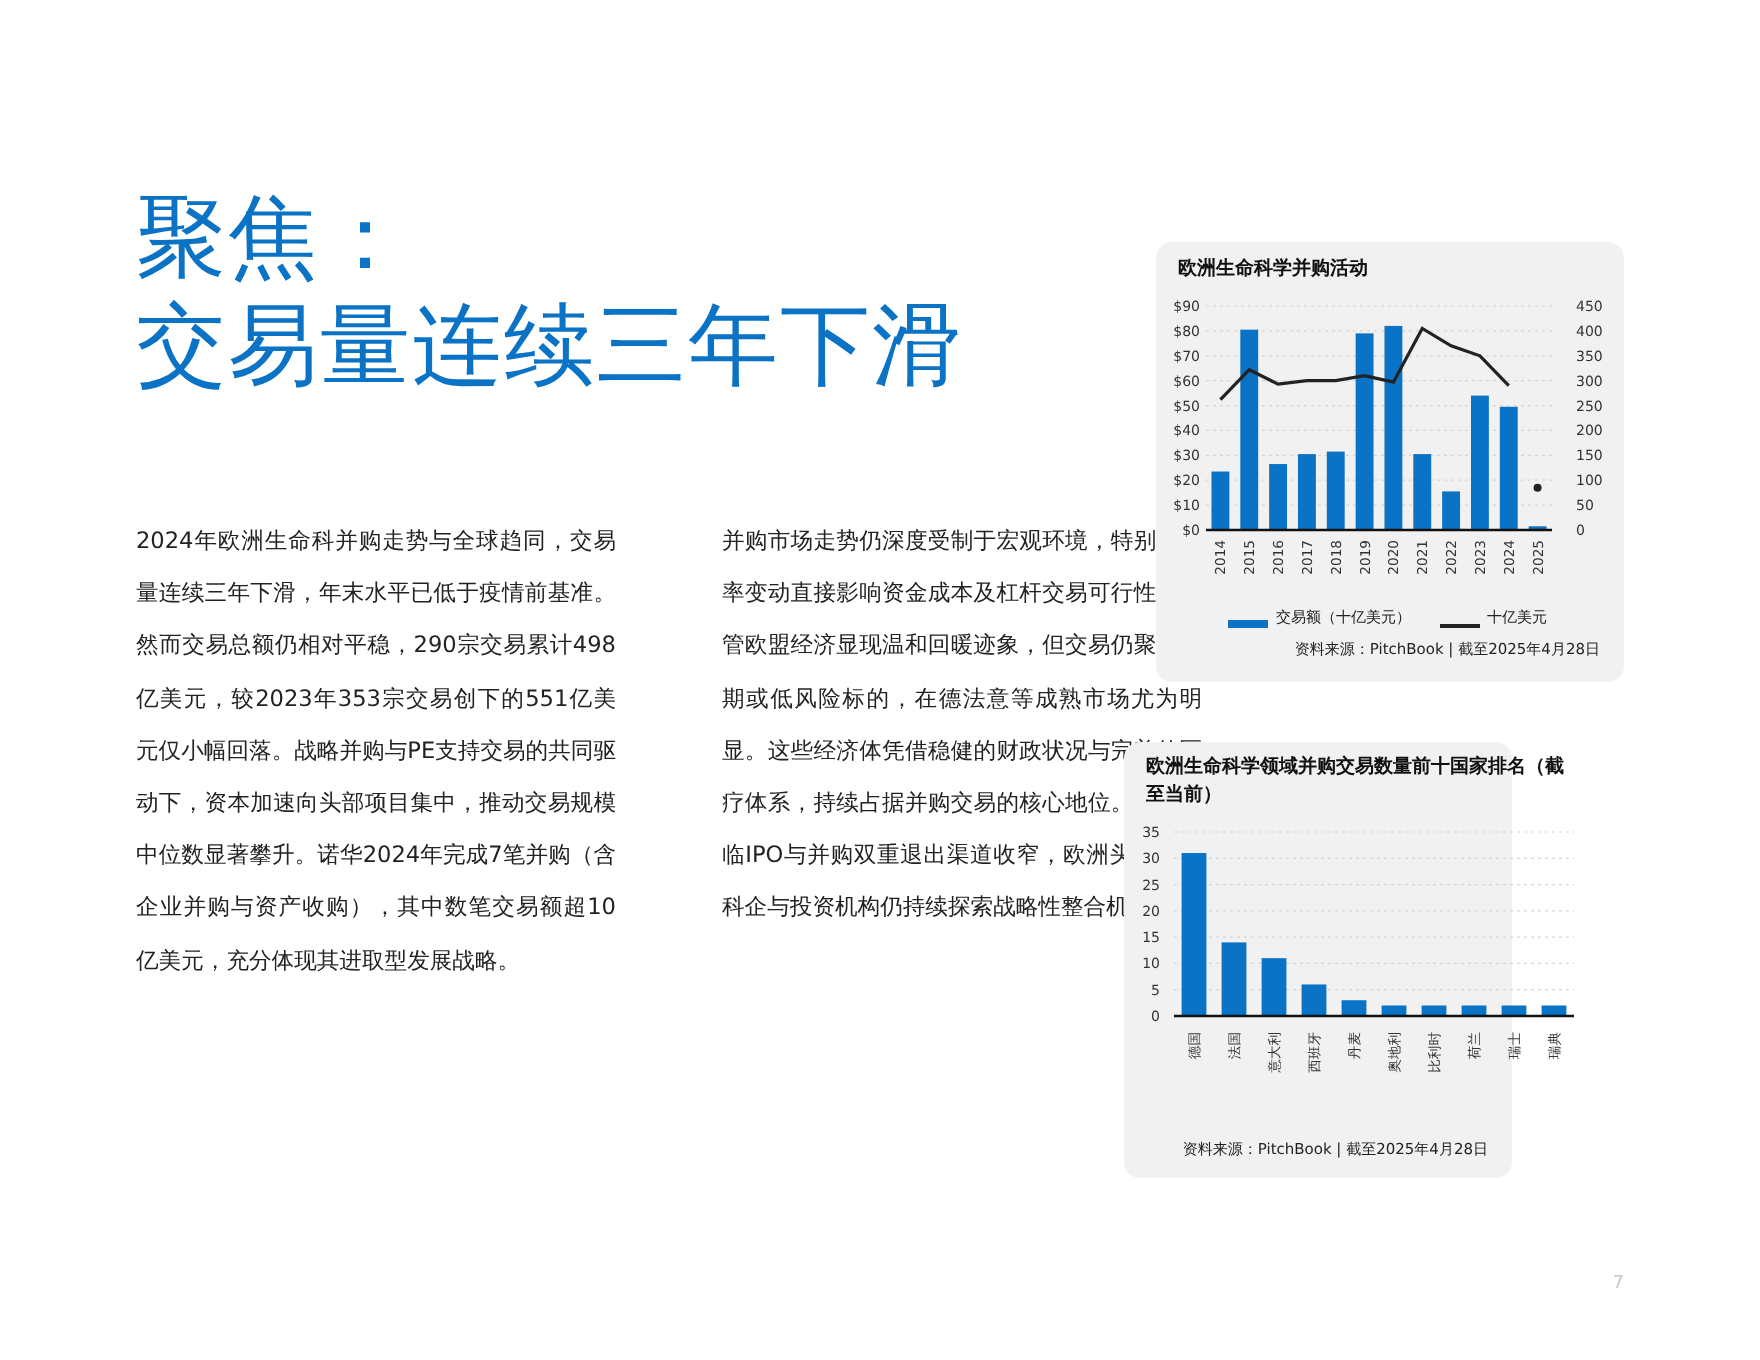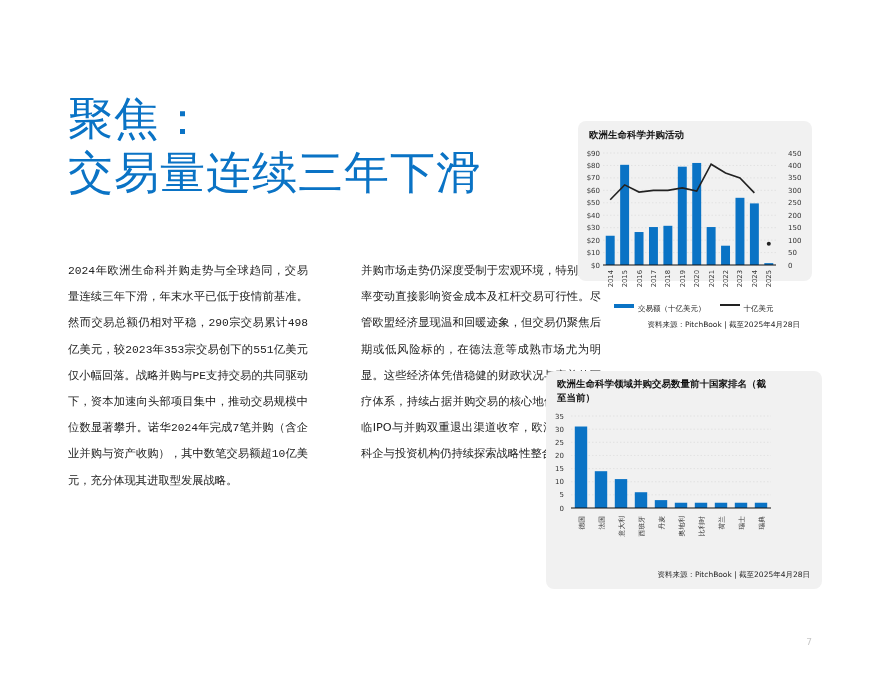--- a/index.html
+++ b/index.html
@@ -3,33 +3,33 @@
   <meta charset="utf-8">
   <style>
     * { margin: 0; padding: 0; box-sizing: border-box; }
     html, body { width: 880px; height: 680px; background: #ffffff; overflow: hidden; }
     body { font-family: "DejaVu Sans", "Liberation Sans", sans-serif; color: #222; position: relative; }
 
     .title { position: absolute; left: 68px; top: 92px; color: #0a73c5; font-size: 45px; line-height: 54px; font-weight: 400; letter-spacing: 1px; }
     .title .line { display: block; white-space: nowrap; }
 
     .col { position: absolute; top: 258px; width: 240px; font-size: 11.3px; line-height: 26.2px; color: #222; text-align: justify; }
-    .col1 { left: 68px; font-family: Liberation Mono, monospace; }
+    .col1 { left: 68px; }
     .col2 { left: 322px; margin-left: 39px; }
 
     .card { position: absolute; background: #f1f1f1; border-radius: 8px; }
-    .card1 { left: 578px; top: 121px; width: 234px; height: 160px; }
-    .card2 { left: 546px; top: 371px; width: 276px; height: 218px; }
+    .card1 { left: 578px; top: 121px; width: 234px; height: 220px; }
+    .card2 { left: 562px; top: 371px; width: 194px; height: 218px; }
     .card-title { position: absolute; left: 11px; font-size: 9.5px; font-weight: bold; color: #111; line-height: 14px; }
     .card-source { position: absolute; right: 12px; font-size: 7.5px; color: #222; white-space: nowrap; }
 
     svg text { font-family: "DejaVu Sans", "Liberation Sans", sans-serif; }
 
     .legend { position: absolute; left: 36px; top: 183px; font-size: 7.5px; color: #222; display: flex; align-items: center; gap: 14px; white-space: nowrap; }
-    .legend-item { display: flex; align-items: flex-start; gap: 4px; }
+    .legend-item { display: flex; align-items: flex-end; gap: 4px; }
     .swatch-bar { width: 20px; height: 4px; background: #0a73c5; display: inline-block; }
     .swatch-line { width: 20px; height: 2px; background: #222; display: inline-block; }
 
     .page-num { position: absolute; right: 68px; top: 637px; font-size: 9px; color: #c8c8c8; }
   </style>
 </head>
 <body>
 
 <div class="title">
   <span class="line">聚焦：</span>

